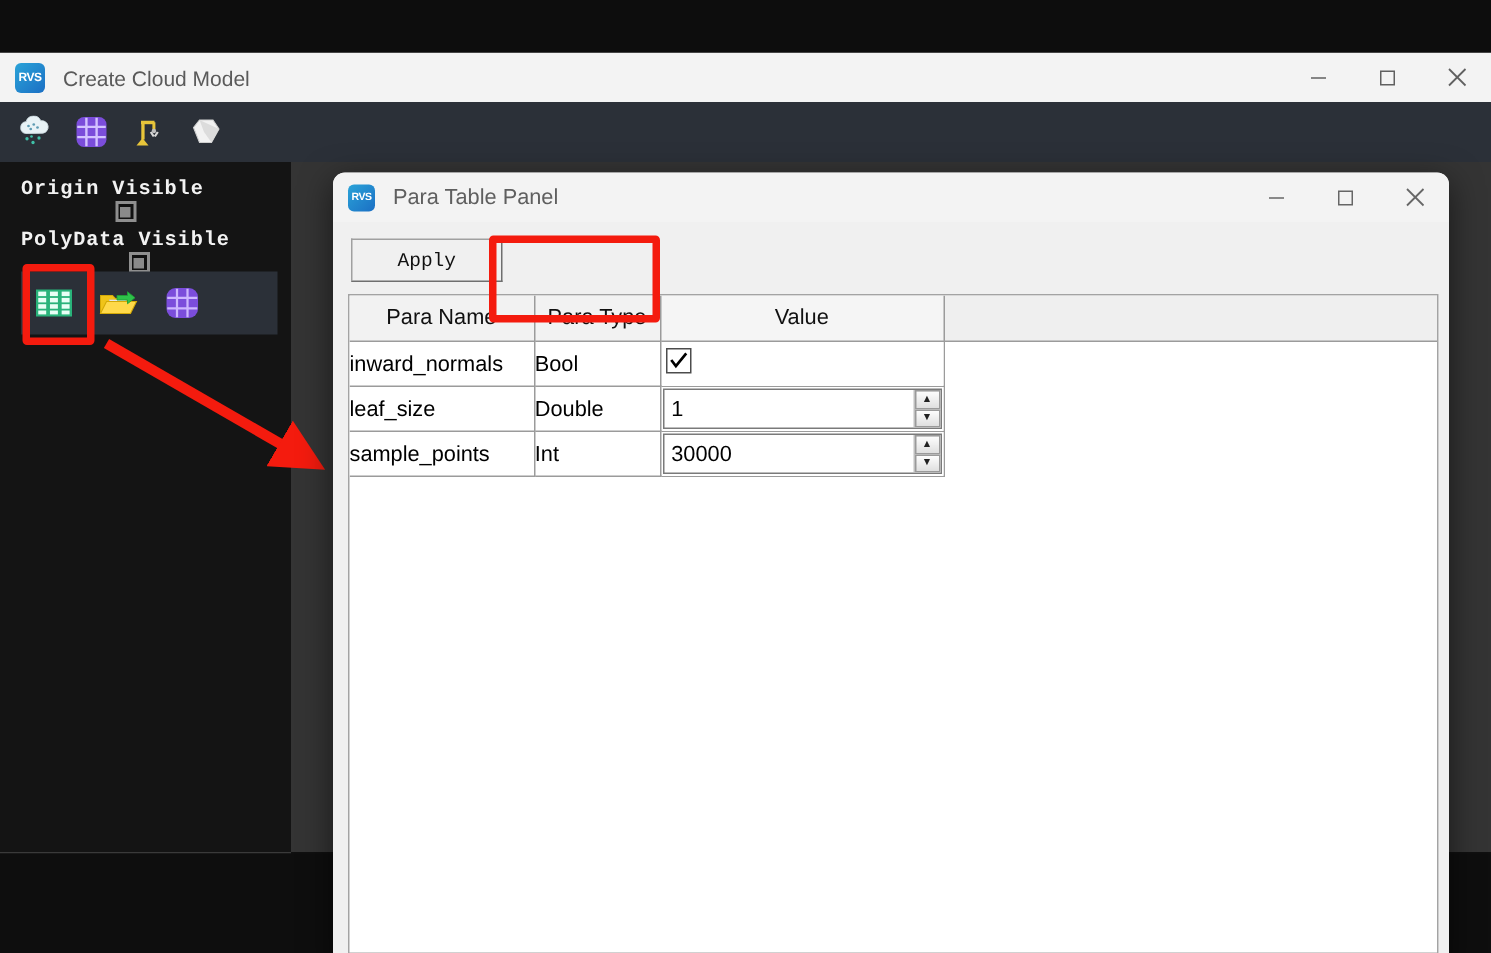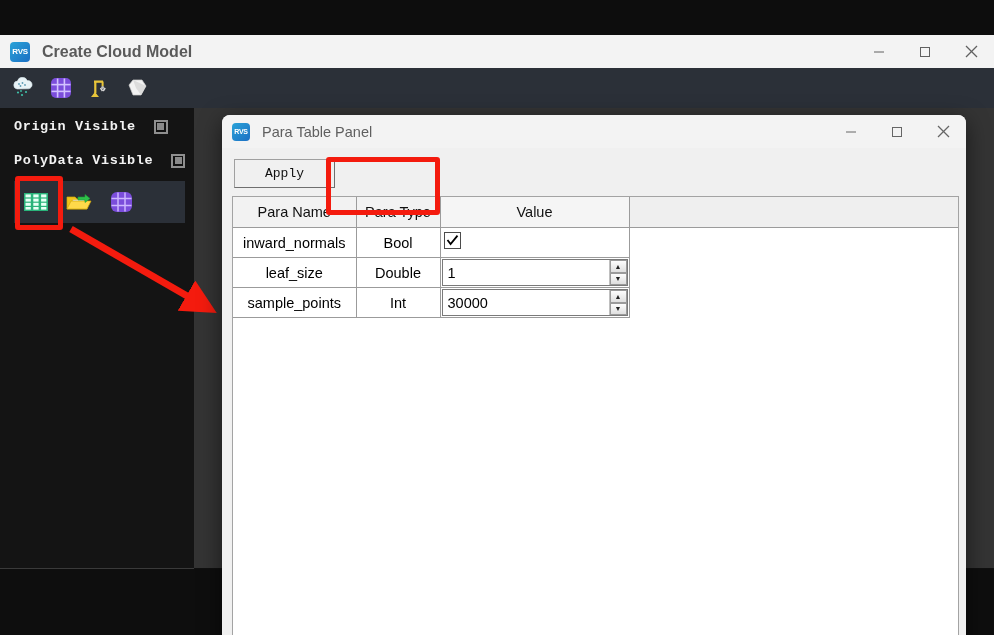--- a/index.html
+++ b/index.html
@@ -35,24 +35,23 @@
     align-items: center;
     justify-content: center;
     color: #ffffff;
     font-size: 8px;
     font-weight: bold;
     letter-spacing: -0.3px;
     font-family: "Liberation Sans", sans-serif;
   }
   .app-title {
     margin-left: 12px;
-    font-size: 16px;
+    font-size: 14px;
     color: #5a5a5a;
     font-family: "Liberation Sans", sans-serif;
-    font-weight: bold;
   }
   .win-controls {
     position: absolute;
     right: 0; top: 0;
     height: 33px;
     display: flex;
   }
   .win-btn {
     width: 46px; height: 33px;
     display: flex;
@@ -114,20 +113,21 @@
 
   .label-row {
     position: absolute;
     display: flex;
     align-items: center;
     color: #f2f2f2;
     font-family: "Liberation Mono", monospace;
     font-size: 13.5px;
     font-weight: bold;
     letter-spacing: 0.6px;
+    flex-direction: column;
   }
   .vis-check {
     width: 14px; height: 14px;
     border: 2px solid #8f8f8f;
     background: #111;
     display: inline-flex;
     align-items: center;
     justify-content: center;
     box-sizing: border-box;
   }
@@ -281,21 +281,20 @@
     background: #efefef;
     border-right: none;
   }
   table.para td {
     height: 29px;
     border: 1px solid #9b9b9b;
     border-top: none;
     border-left: none;
     font-size: 14.5px;
     color: #000;
-    text-align: center;
     background: #fff;
     padding: 0;
   }
   table.para td.blank {
     border-right: none;
     border-bottom: none;
   }
   table.para td.valcell {
     text-align: left;
     position: relative;

